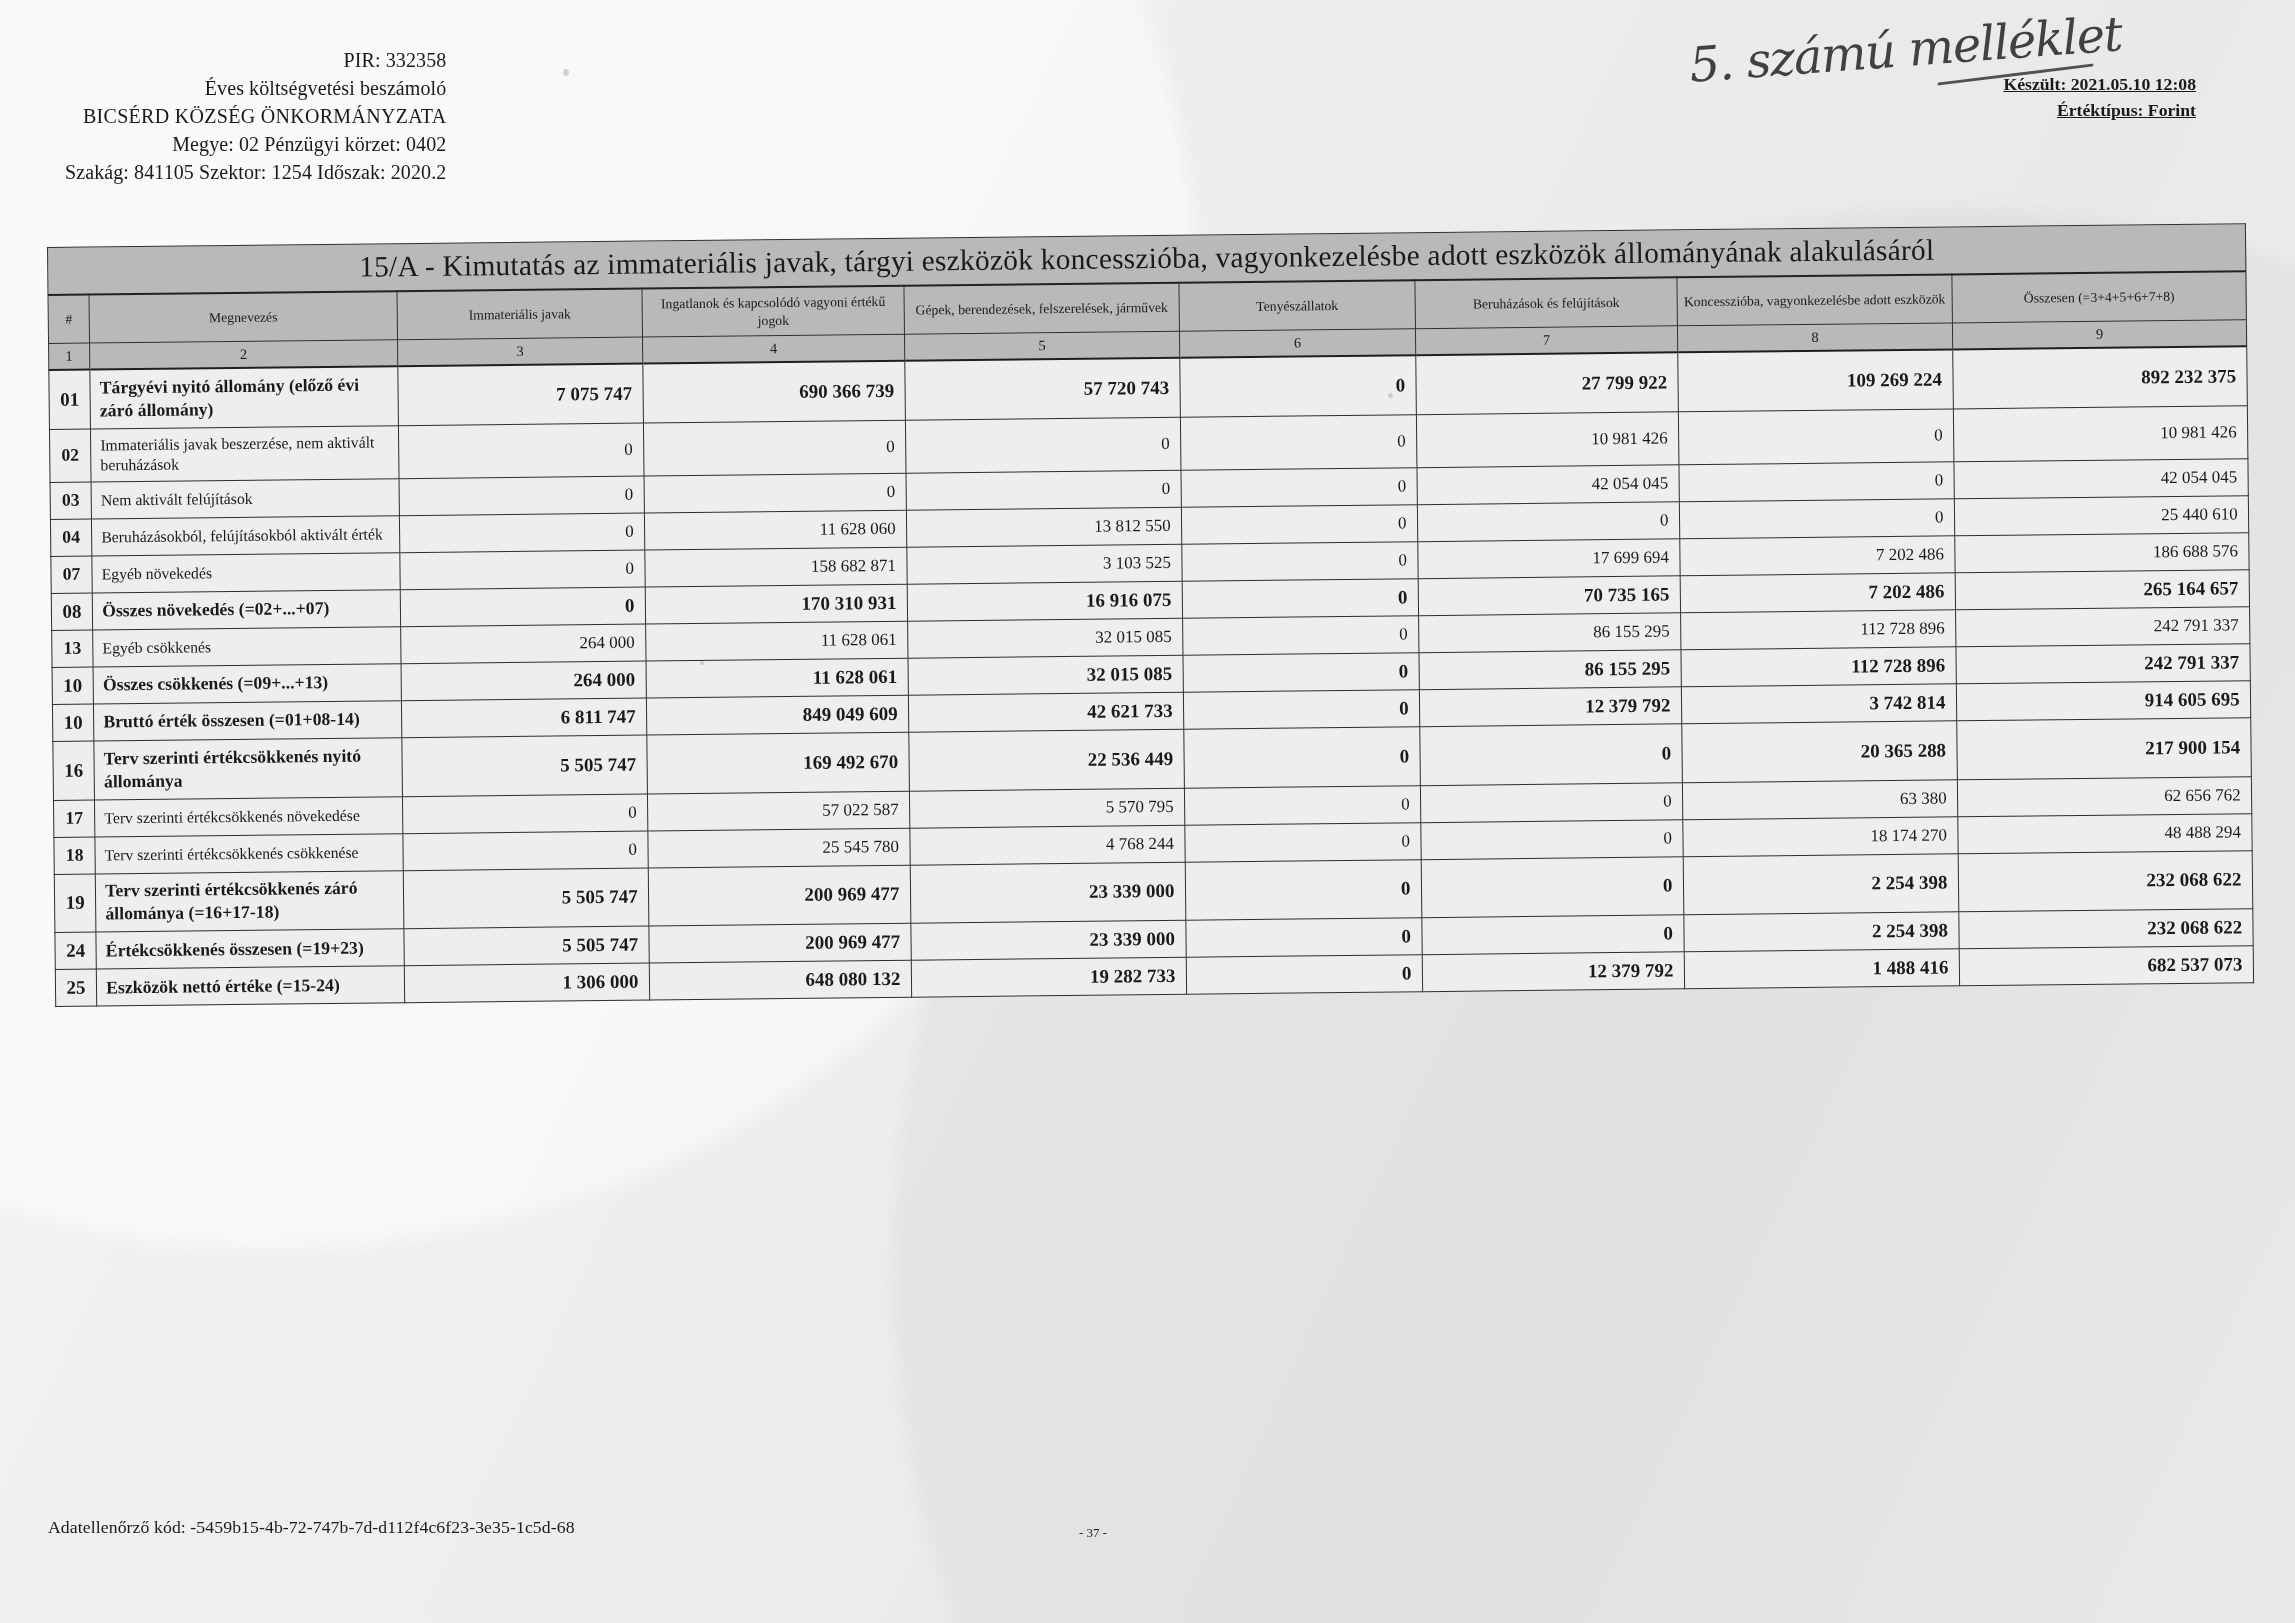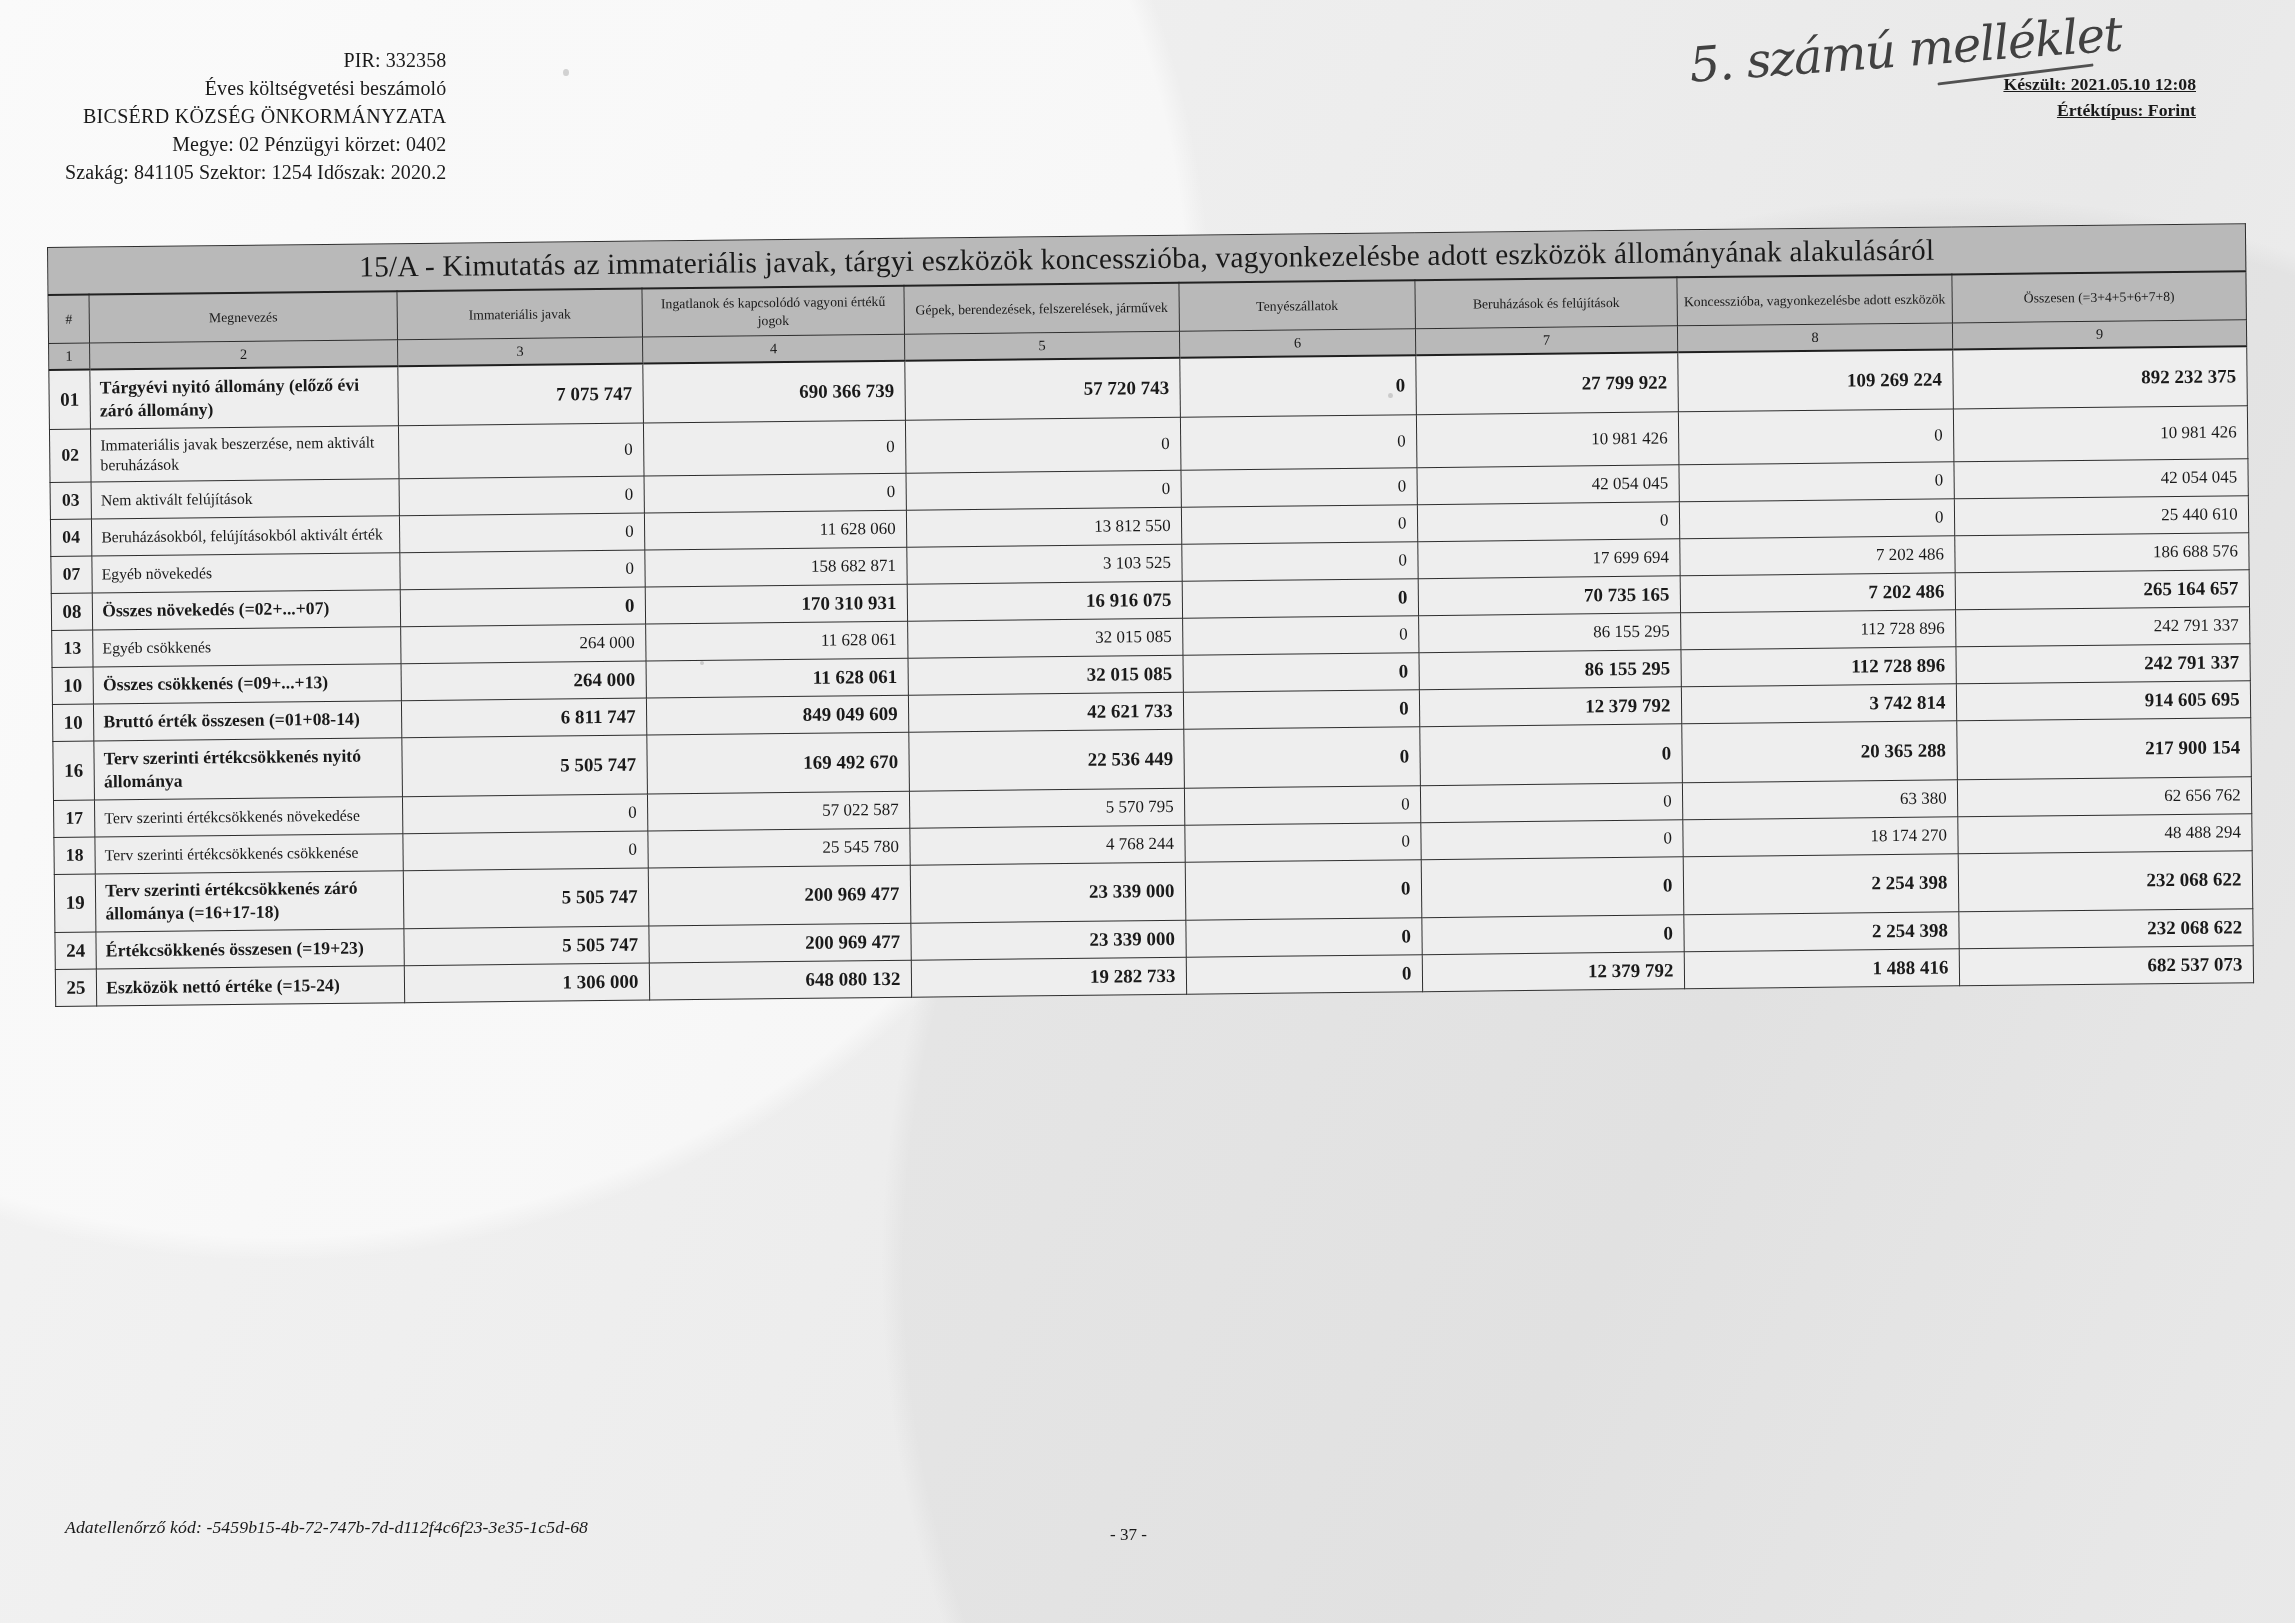--- a/index.html
+++ b/index.html
@@ -121,26 +121,26 @@
   tr.bold td.c-num{ font-weight:bold; font-size:19px;border-radius:20px; }
   tr.bold td.c-lbl{ font-weight:bold; font-size:17.7px; line-height:23px; }
   tr.bold td.c-val{ font-weight:bold; font-size:19px; }
 
   tr.tall td{ height:55px; }
   tr.short td{ height:37px; }
   tr.mid td{ height:41px; }
 
   
   .footer-code{
-    position:absolute; left:65px; top:1517px;
-    font-size:17.7px; letter-spacing:0.1px; white-space:nowrap;font-style:italic;
+    position:absolute; left:48px; top:1517px;
+    font-size:17.7px; letter-spacing:0.1px; white-space:nowrap;
   }
   .footer-page{
-    position:absolute; left:1110px; top:1525px;
-    font-size:17px;
+    position:absolute; left:1079px; top:1525px;
+    font-size:13px;
   }
   .speck{ position:absolute; background:#8a8a8a; border-radius:50%; opacity:.35; }
 </style>
 </head>
 <body>
 
 <div class="paper-grain"></div>
 
 <div class="page">
 

